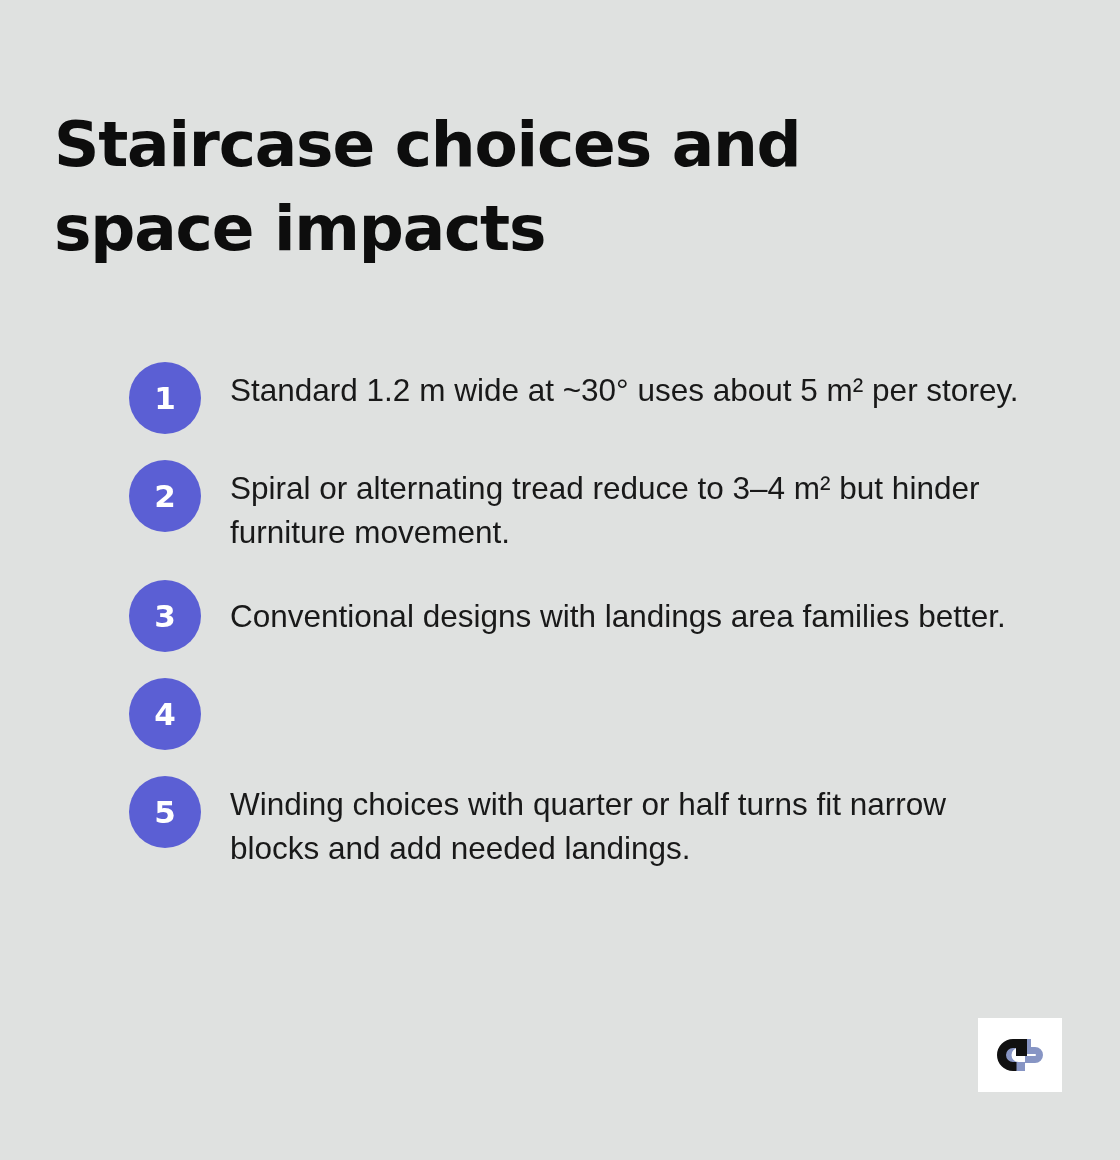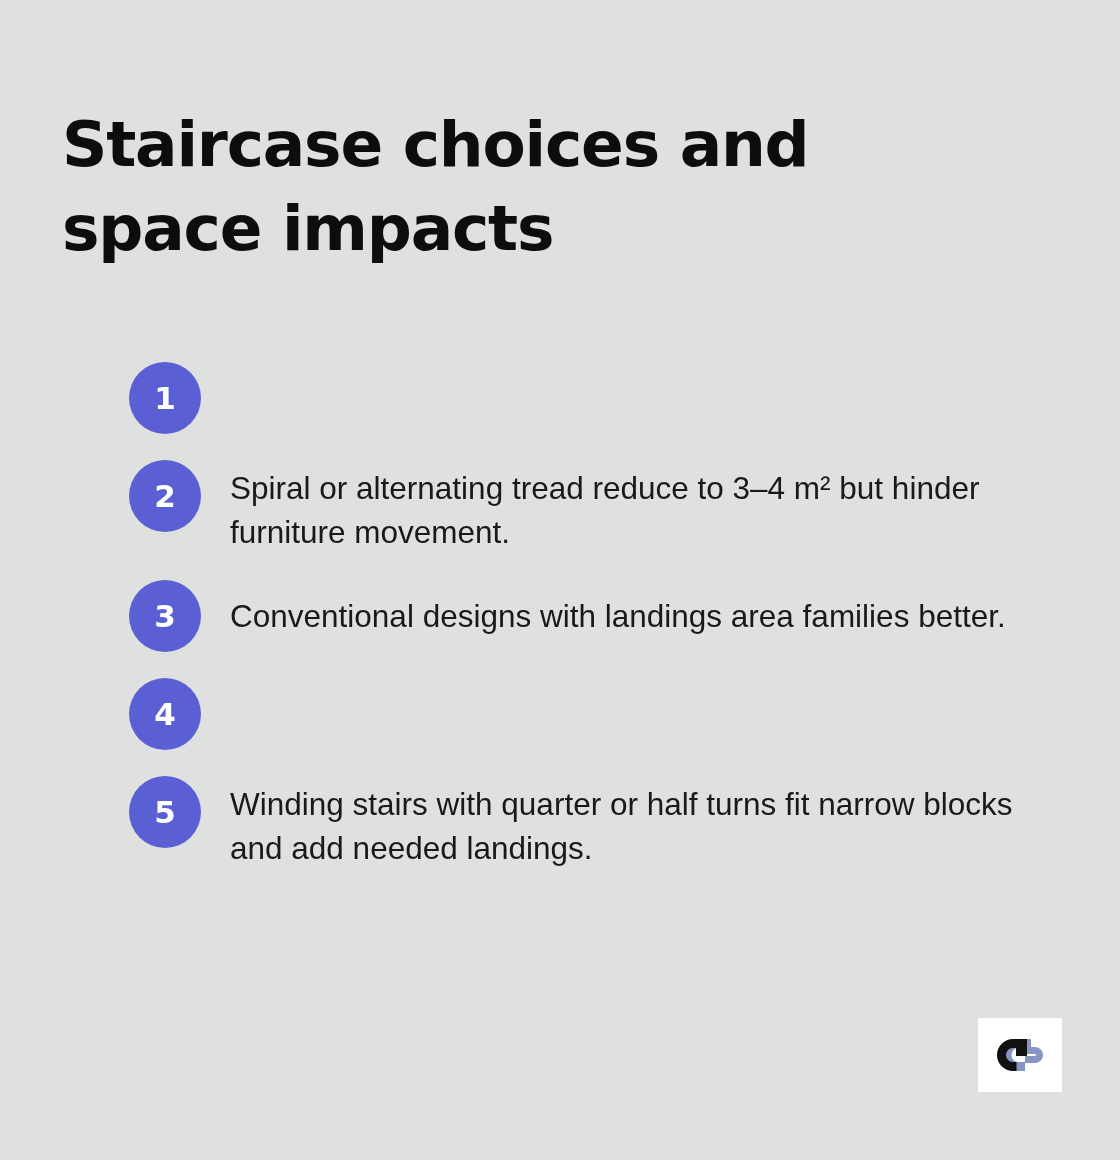--- a/index.html
+++ b/index.html
@@ -19,21 +19,21 @@
     position: relative;
     width: 1120px;
     height: 1160px;
     background: #dfe1e0;
     box-sizing: border-box;
   }
 
   
   .title-block {
     position: absolute;
-    left: 62px;
+    left: 54px;
     top: 103px;
     width: 920px;
   }
   .page-title {
     margin: 0;
     font-size: 63px;
     line-height: 84px;
     font-weight: 700;
     letter-spacing: -1.2px;
     color: #0d0d0d;
@@ -113,39 +113,40 @@
 <div class="canvas">
 
   <div class="title-block">
     <h1 class="page-title">Staircase choices and space impacts</h1>
   </div>
 
   <div class="list-block">
 
     <div class="list-item">
       <div class="bullet-badge">1</div>
+      <div class="item-text">Standard 1.2 m wide at ~30° uses about 5 m² per storey.</div>
     </div>
 
     <div class="list-item">
       <div class="bullet-badge">2</div>
       <div class="item-text">Spiral or alternating tread reduce to 3–4 m² but hinder furniture movement.</div>
     </div>
 
     <div class="list-item single">
       <div class="bullet-badge">3</div>
       <div class="item-text">Conventional designs with landings area families better.</div>
     </div>
 
     <div class="list-item">
       <div class="bullet-badge">4</div>
     </div>
 
     <div class="list-item">
       <div class="bullet-badge">5</div>
-      <div class="item-text">Winding stairs with quarter or half turns fit narrow blocks and add needed landings.</div>
+      <div class="item-text">Winding choices with quarter or half turns fit narrow blocks and add needed landings.</div>
     </div>
 
   </div>
 
   <div class="logo-box">
     <svg class="logo-mark" viewBox="0 0 46 34">
       <path d="M26 10 H13.5 a7 7 0 0 0 0 14 H20 v9 H13.5 a16 16 0 0 1 0 -32 H26 Z" fill="#8795c4" transform="translate(8,0)"></path>
       <path d="M30 9 a8 8 0 0 1 0 16 H20 v-7 h10 a1 1 0 0 0 0 -2 H20 V9 Z" fill="#8795c4" transform="translate(8,0)"></path>
       <path d="M30 1 H16 a16 16 0 0 0 0 32 h3.5 v-9 H16 a7 7 0 0 1 0 -14 h14 Z" fill="#111111"></path>
       <path d="M19 10 h11 v8 H19 Z" fill="#111111"></path>

